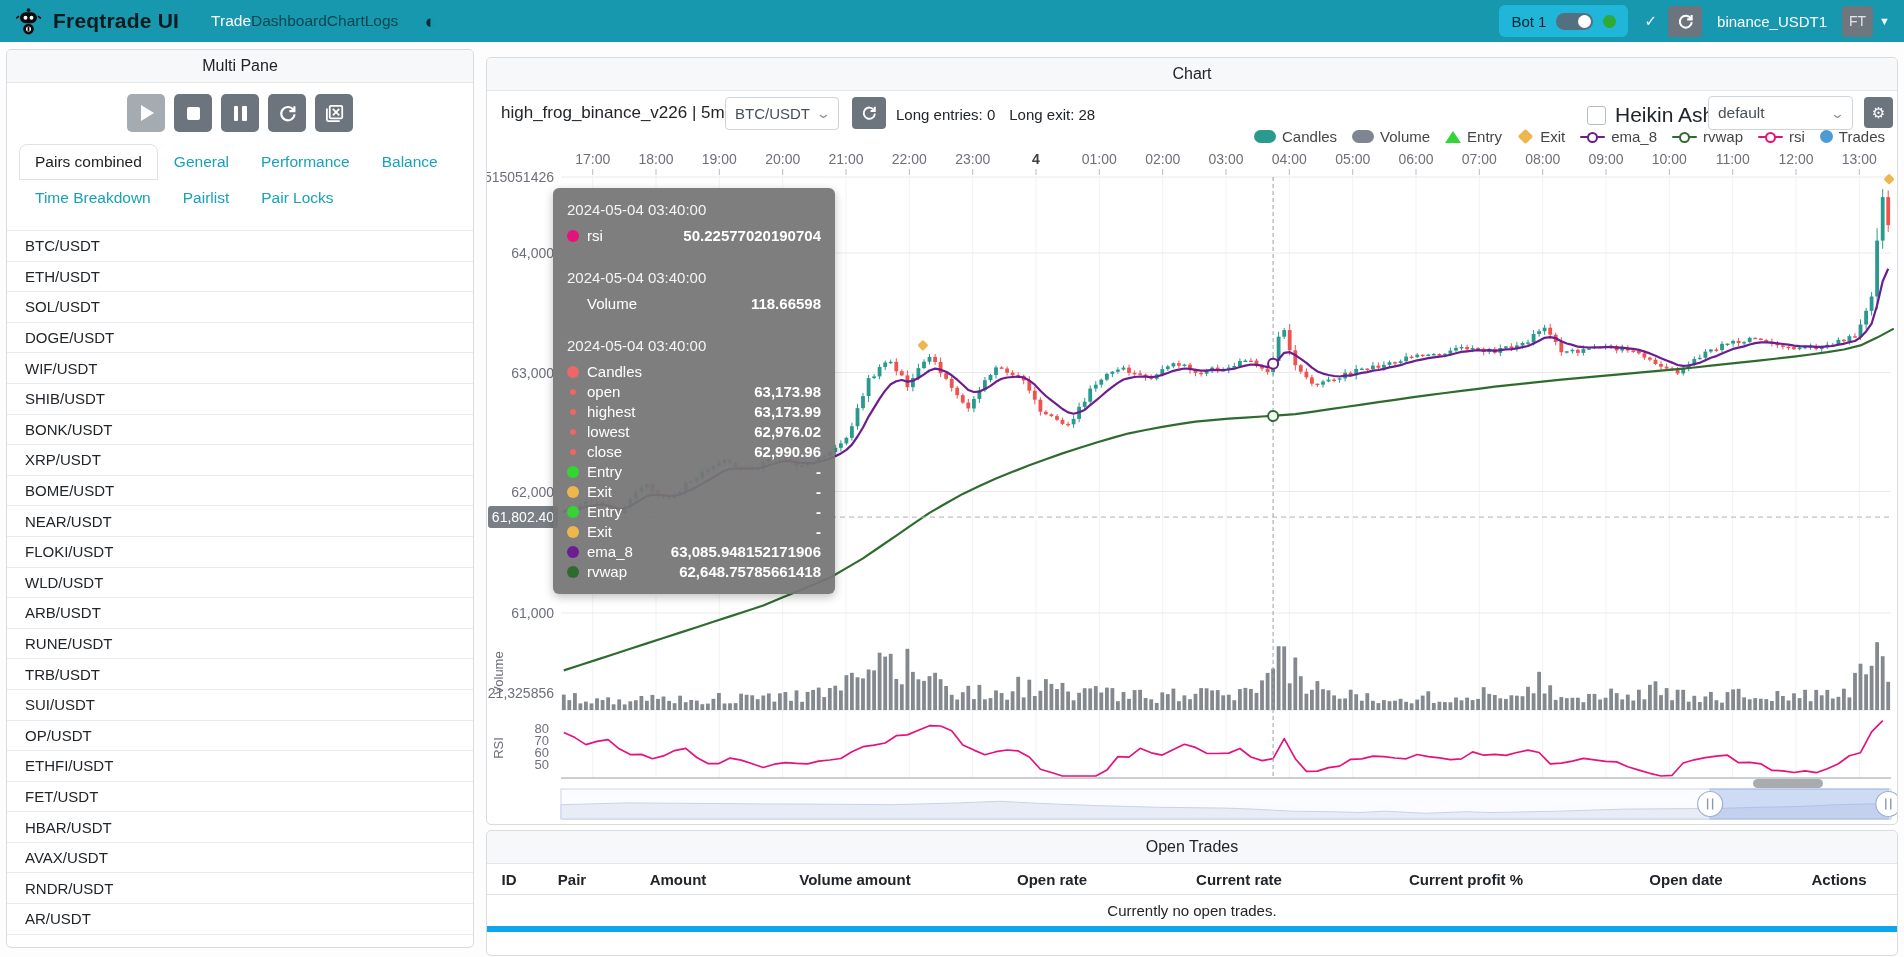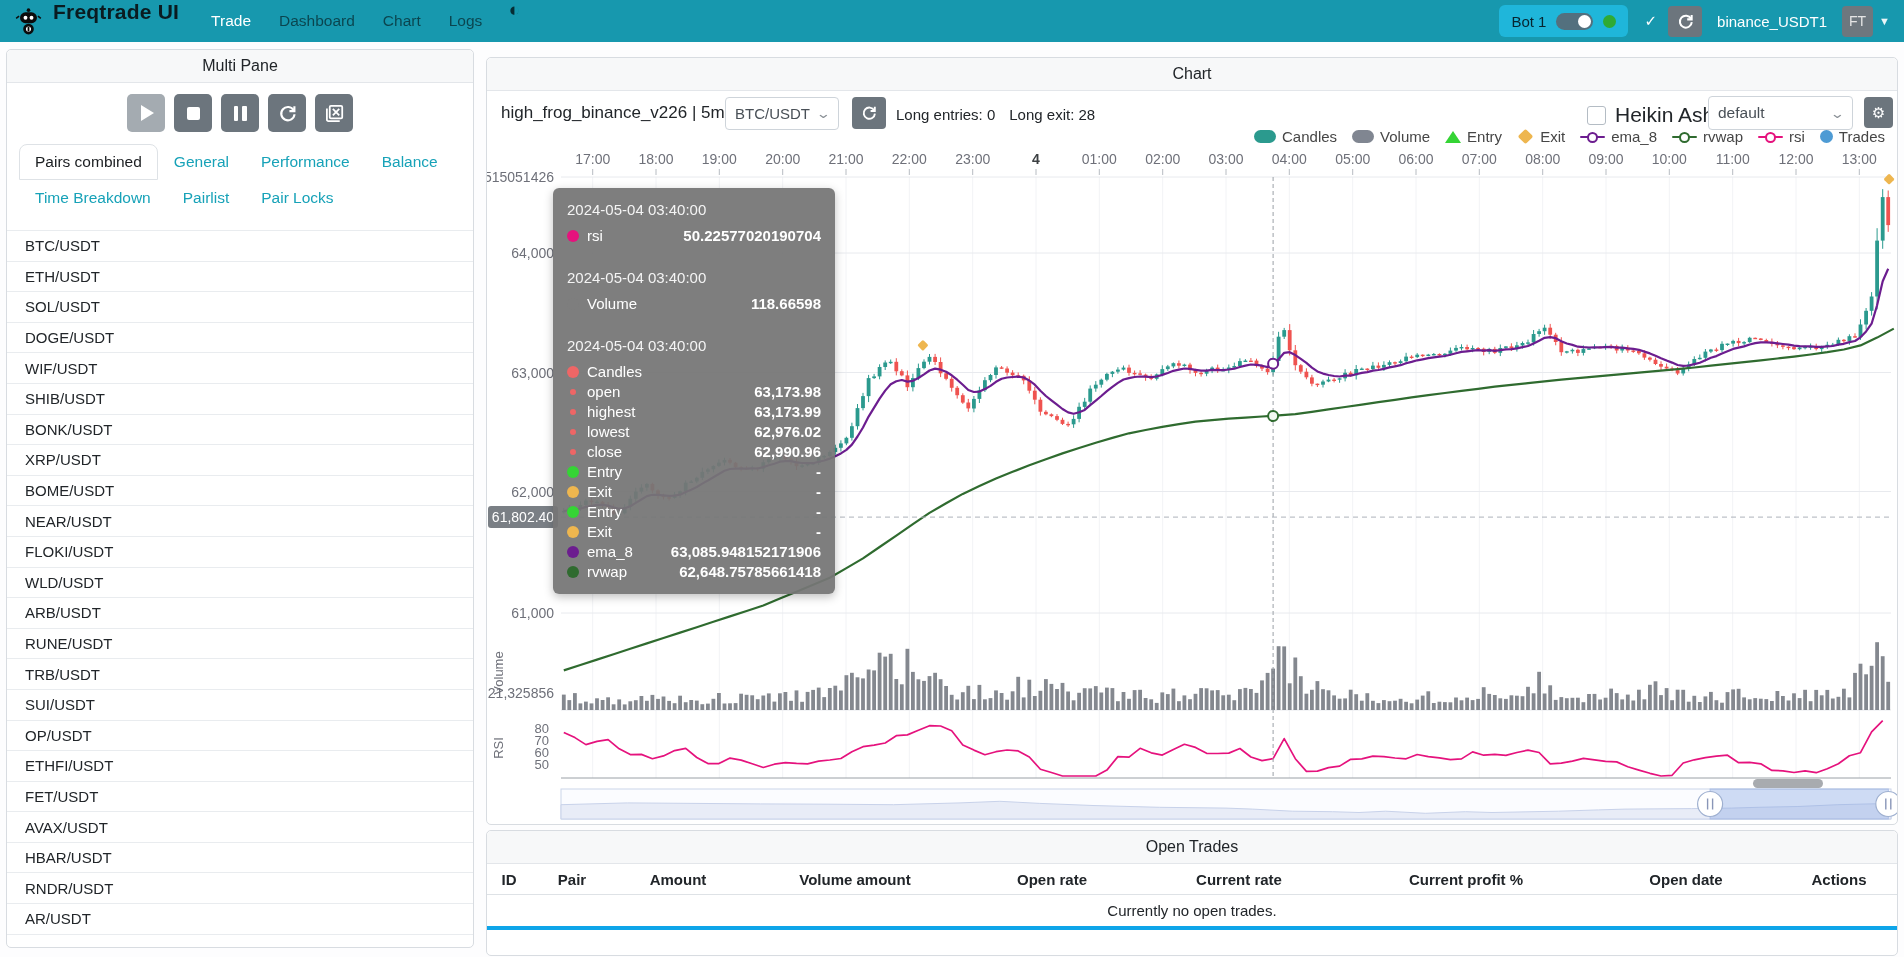--- a/index.html
+++ b/index.html
@@ -2,24 +2,24 @@
 <html><head>
 <meta charset="utf-8">
 <style>
   html,body{margin:0;padding:0}
   body{width:1904px;height:957px;overflow:hidden;background:#fdfdfe;
        font-family:"Liberation Sans","DejaVu Sans",sans-serif;-webkit-font-smoothing:antialiased}
   #page{position:relative;width:1904px;height:957px}
 
   
   .navbar{position:absolute;left:0;top:0;width:100%;height:42px;background:#1798ae;
-          display:flex;padding:0 14px;box-sizing:border-box}
+          display:flex;align-items:center;padding:0 14px;box-sizing:border-box}
   .logo{display:flex;align-items:center;margin-right:10px}
   .brand{font-size:21px;font-weight:700;color:#0a1b20;margin-right:32px;letter-spacing:.2px}
-  .nav-links{display:flex;gap:28px;align-items:center}
+  .nav-links{display:flex;align-items:center}
   .nav-link{font-size:15.5px;color:rgba(0,0,0,.55);text-decoration:none;cursor:pointer}
   .nav-link.active{color:#fff}
   .theme-toggle{margin-left:26px;font-size:19px;color:rgba(0,0,0,.7);cursor:pointer;line-height:1}
   .nav-right{margin-left:auto;display:flex;align-items:center}
   .bot-box{display:flex;align-items:center;gap:10px;background:#1fb6da;border-radius:6px;
            height:32px;padding:0 12px;cursor:pointer}
   .bot-label{font-size:15px;color:#072530}
   .toggle{position:relative;width:37px;height:17px;border-radius:9px;background:#53707e;cursor:pointer}
   .toggle .knob{position:absolute;right:2px;top:2px;width:13px;height:13px;border-radius:50%;background:#fff}
   .status-dot{width:13px;height:13px;border-radius:50%;background:#2faa34}
@@ -100,21 +100,21 @@
   .dot-lg{width:12px;height:12px;border-radius:50%}
   .dot-sm{width:6px;height:6px;border-radius:50%}
   .tip-label{flex:1;white-space:nowrap}
   .tip-value{font-weight:700;white-space:nowrap}
 
   
   .trades-head-row{display:grid;grid-template-columns:44px 82px 130px 224px 170px 204px 250px 190px 1fr;
                    height:30px;align-items:center;border-bottom:1px solid #dee2e6;
                    font-weight:700;font-size:15px;color:#212529;text-align:center}
   .trades-empty{height:31px;display:flex;align-items:center;justify-content:center;font-size:15px;
-                color:#212529;border-bottom:4px solid #0ea5e9}
+                color:#212529;border-bottom:6px solid #0ea5e9}
 </style>
 </head>
 <body>
 
 <div id="page">
 
   <div class="navbar">
     <span class="logo">
       <svg viewBox="0 0 24 24" width="29" height="29">
         <circle cx="12" cy="2.6" r="1.5" fill="#0c0c0c"></circle>
@@ -213,22 +213,22 @@
         <div class="pair-row">NEAR/USDT</div>
         <div class="pair-row">FLOKI/USDT</div>
         <div class="pair-row">WLD/USDT</div>
         <div class="pair-row">ARB/USDT</div>
         <div class="pair-row">RUNE/USDT</div>
         <div class="pair-row">TRB/USDT</div>
         <div class="pair-row">SUI/USDT</div>
         <div class="pair-row">OP/USDT</div>
         <div class="pair-row">ETHFI/USDT</div>
         <div class="pair-row">FET/USDT</div>
+        <div class="pair-row">HBAR/USDT</div>
         <div class="pair-row">AVAX/USDT</div>
-        <div class="pair-row">HBAR/USDT</div>
         <div class="pair-row">RNDR/USDT</div>
         <div class="pair-row">AR/USDT</div>
       </div>
   </div>
 
   <div class="card chart-card">
     <div class="card-header">
       <span>Chart</span>
     </div>
     <div class="toolbar">

